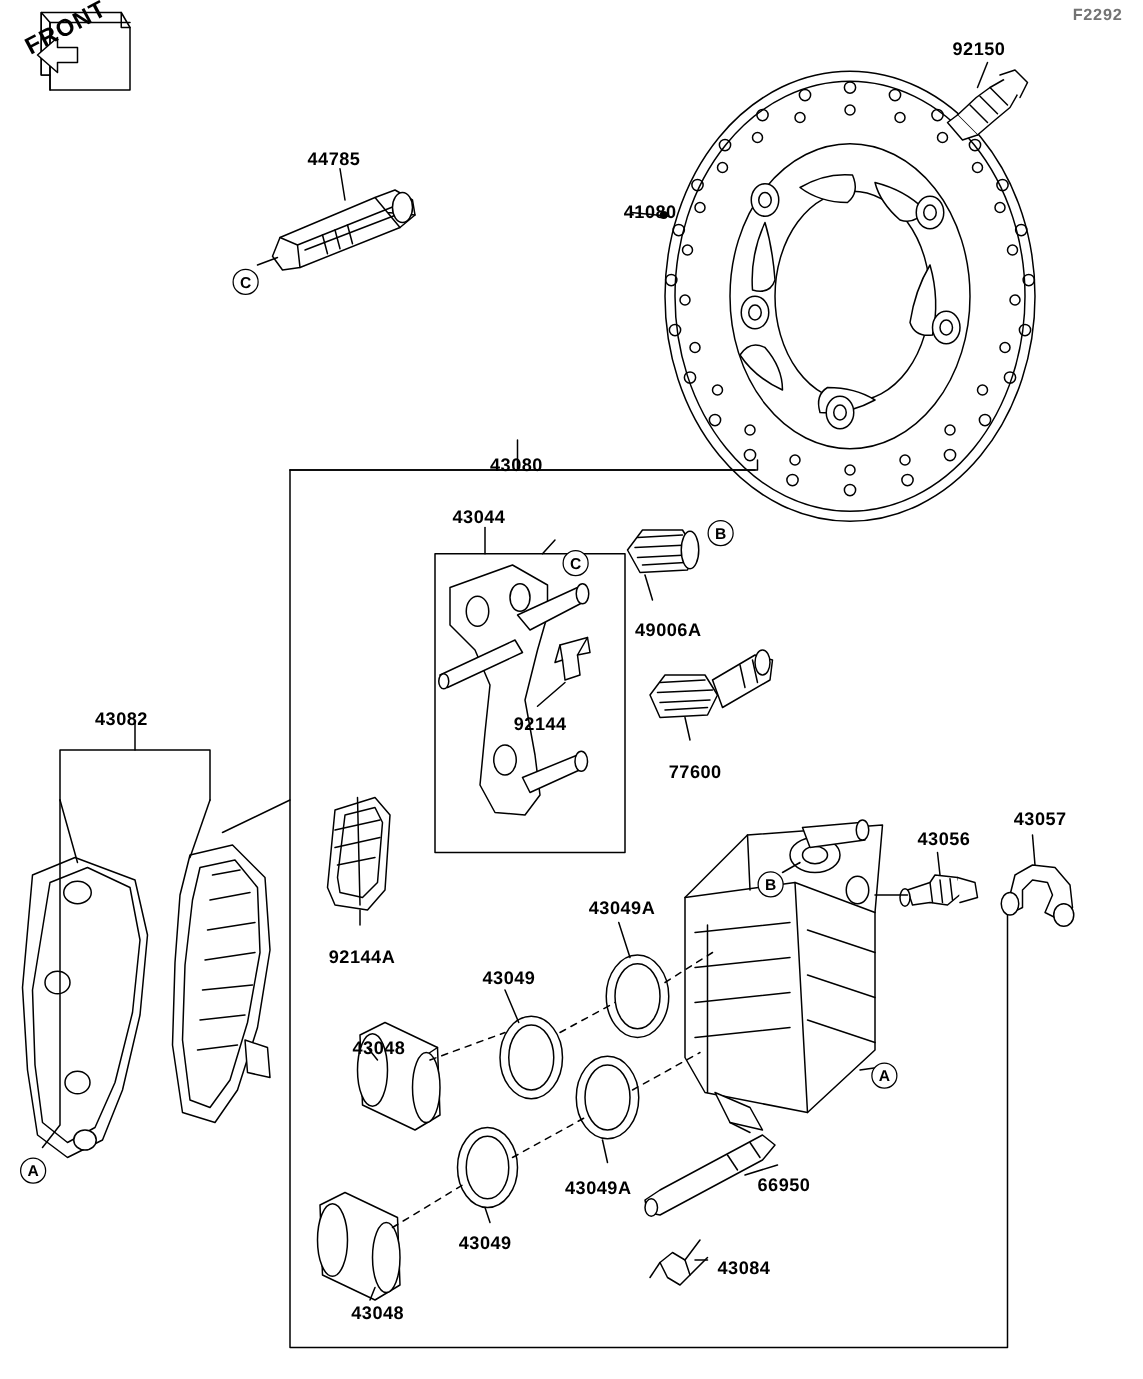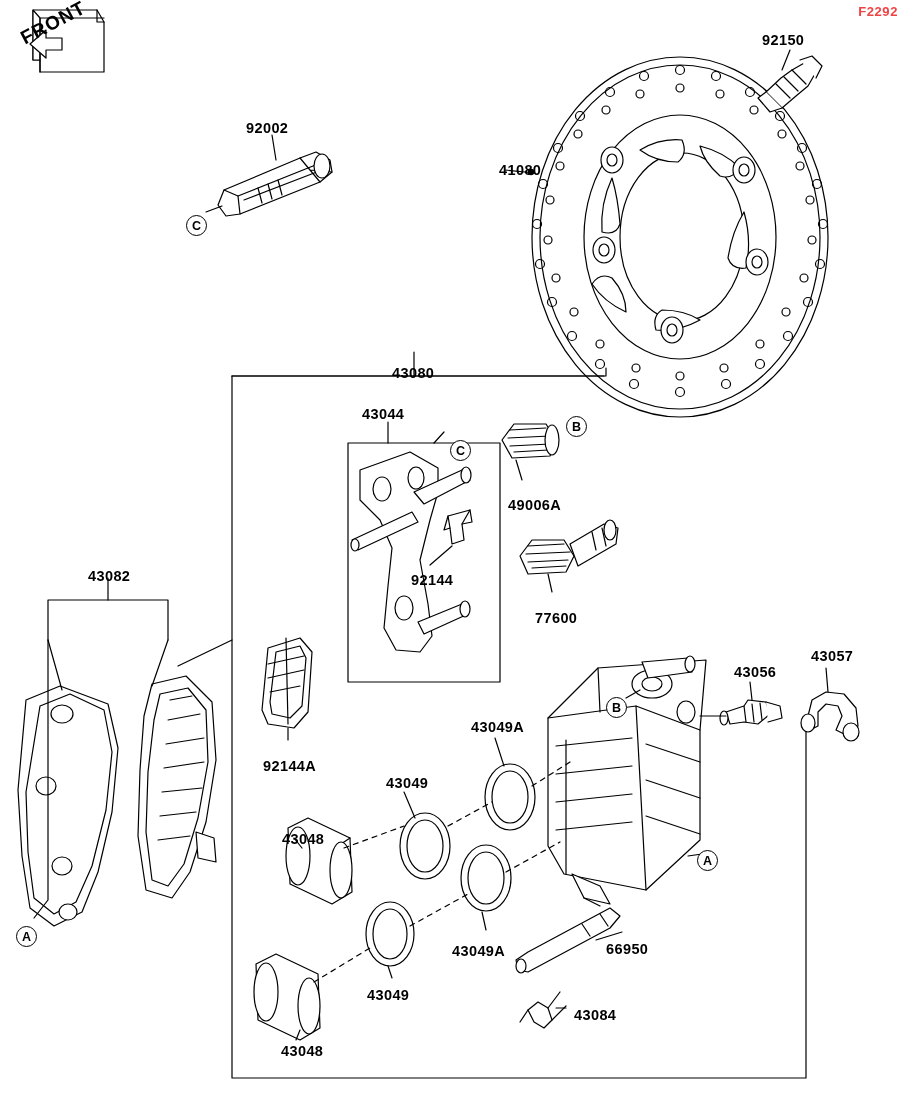--- a/index.html
+++ b/index.html
@@ -20,21 +20,21 @@
     font-size: 14.5px;
     font-weight: 700;
     color: #000000;
     letter-spacing: 0.4px;
     white-space: nowrap;
   }
   .corner-code {
     position: absolute;
     font-size: 13px;
     font-weight: 700;
-    color: #ef4444;
+    color: #737373;
     letter-spacing: 0.6px;
   }
   .circ {
     position: absolute;
     width: 21px;
     height: 21px;
     border: 1.4px solid #000;
     border-radius: 50%;
     font-size: 12.5px;
     font-weight: 700;
@@ -347,28 +347,28 @@
     <path d="M556 1008 L566 1008"></path>
 
     <path d="M584 898 L600 906"></path>
   </svg>
 
   <div class="corner-code" style="right:16px; top:4px;">F2292</div>
 
   <div class="front-text">FRONT</div>
 
   <div class="label" style="left:762px; top:32px;">92150</div>
-  <div class="label" style="left:246px; top:120px;">92002</div>
+  <div class="label" style="left:246px; top:120px;">44785</div>
   <div class="label" style="left:456px; top:162px;margin-left:43px;">41080</div>
   <div class="label" style="left:392px; top:337px;margin-top:28px;">43080</div>
   <div class="label" style="left:362px; top:406px;">43044</div>
   <div class="label" style="left:508px; top:497px;">49006A</div>
   <div class="label" style="left:411px; top:572px;">92144</div>
   <div class="label" style="left:535px; top:610px;">77600</div>
-  <div class="label" style="left:88px; top:568px;">43082</div>
+  <div class="label" style="left:76px; top:568px;">43082</div>
   <div class="label" style="left:734px; top:664px;">43056</div>
   <div class="label" style="left:811px; top:648px;">43057</div>
   <div class="label" style="left:471px; top:719px;">43049A</div>
   <div class="label" style="left:263px; top:758px;">92144A</div>
   <div class="label" style="left:386px; top:775px;">43049</div>
   <div class="label" style="left:282px; top:831px;">43048</div>
   <div class="label" style="left:452px; top:943px;">43049A</div>
   <div class="label" style="left:606px; top:941px;">66950</div>
   <div class="label" style="left:367px; top:987px;">43049</div>
   <div class="label" style="left:574px; top:1007px;">43084</div>

